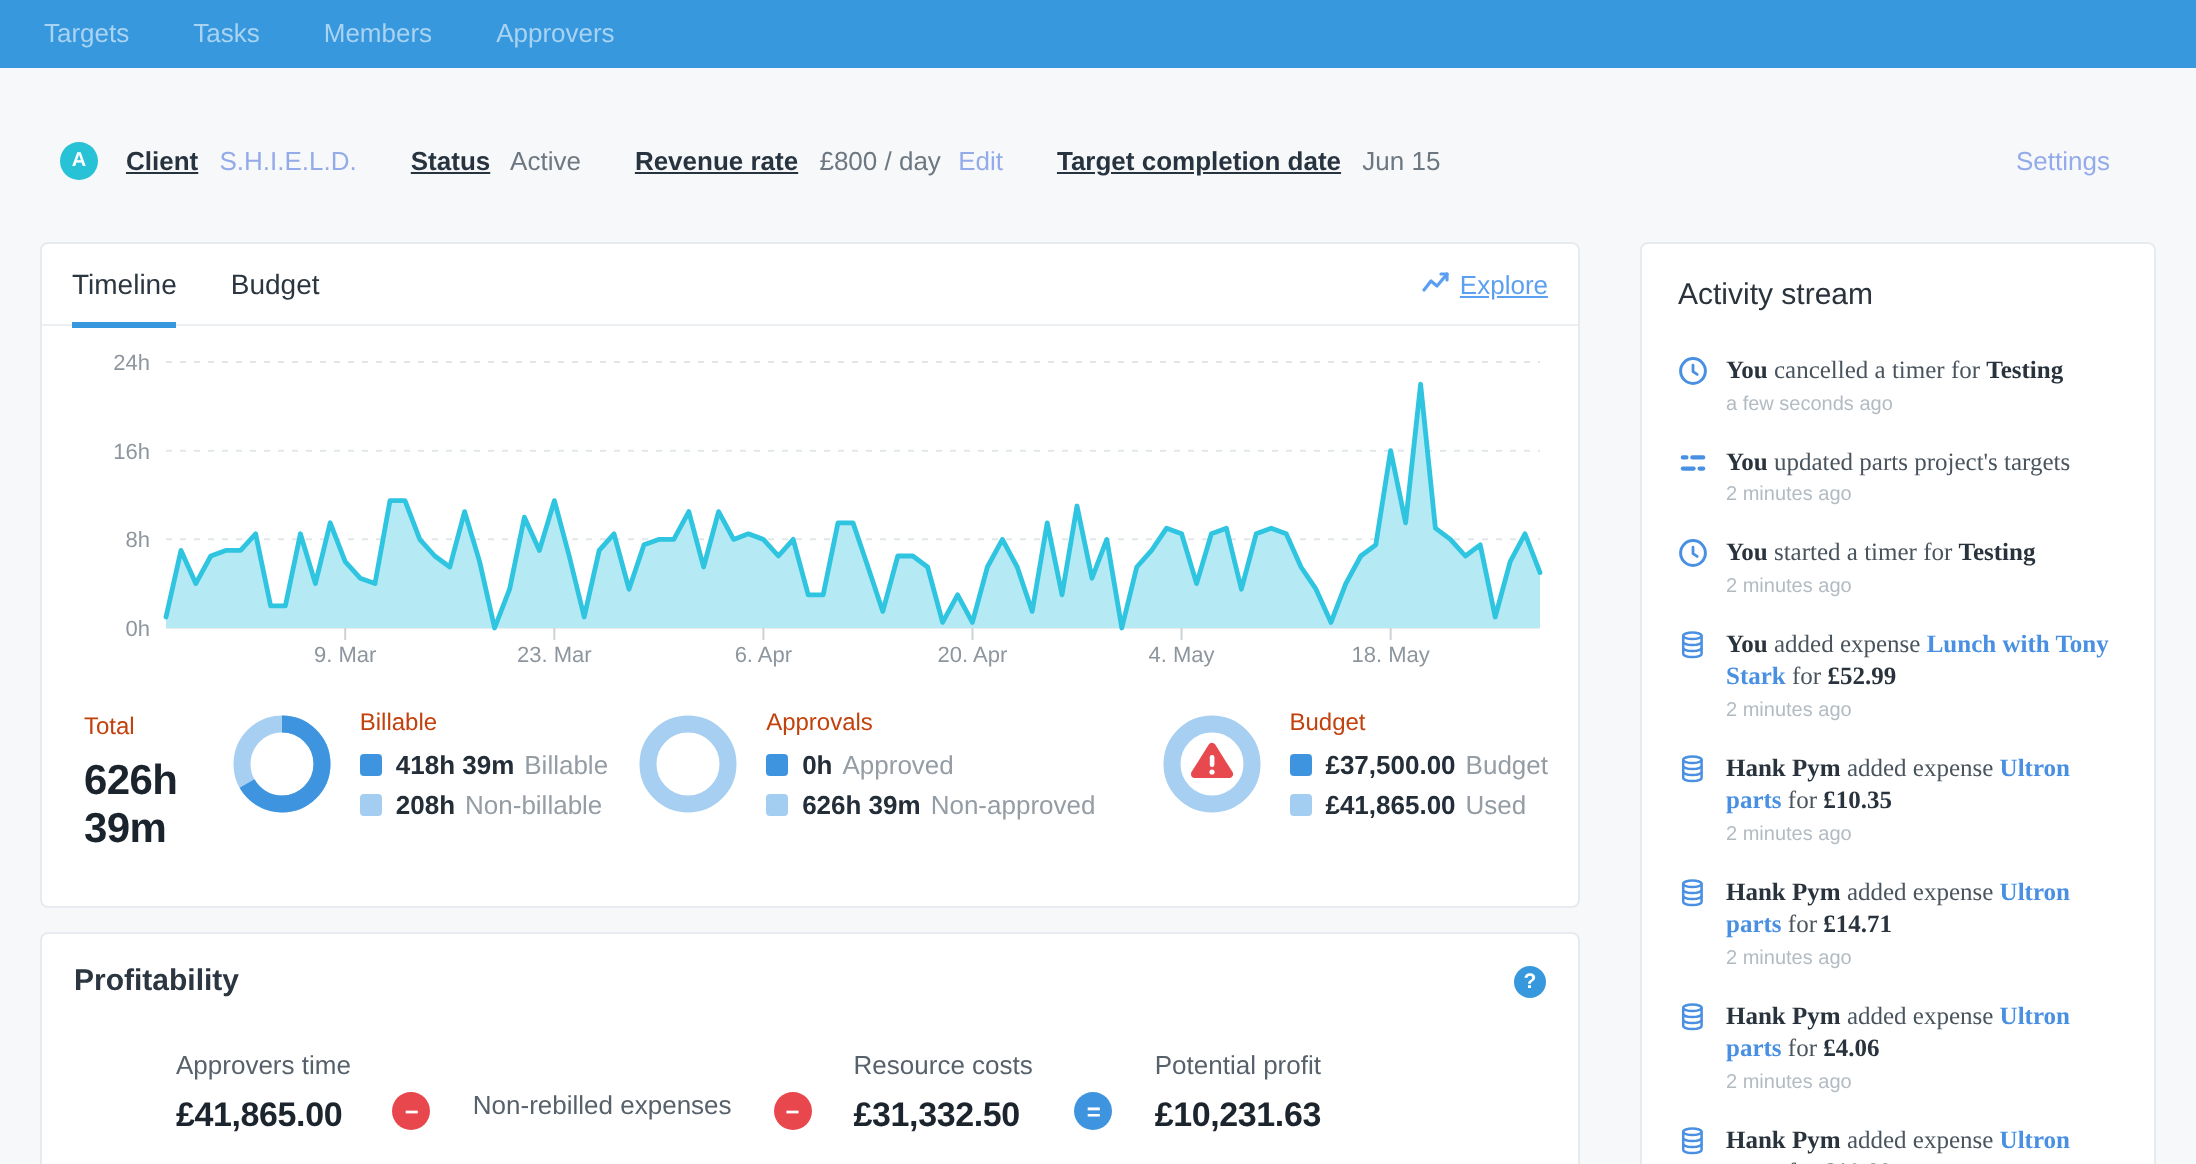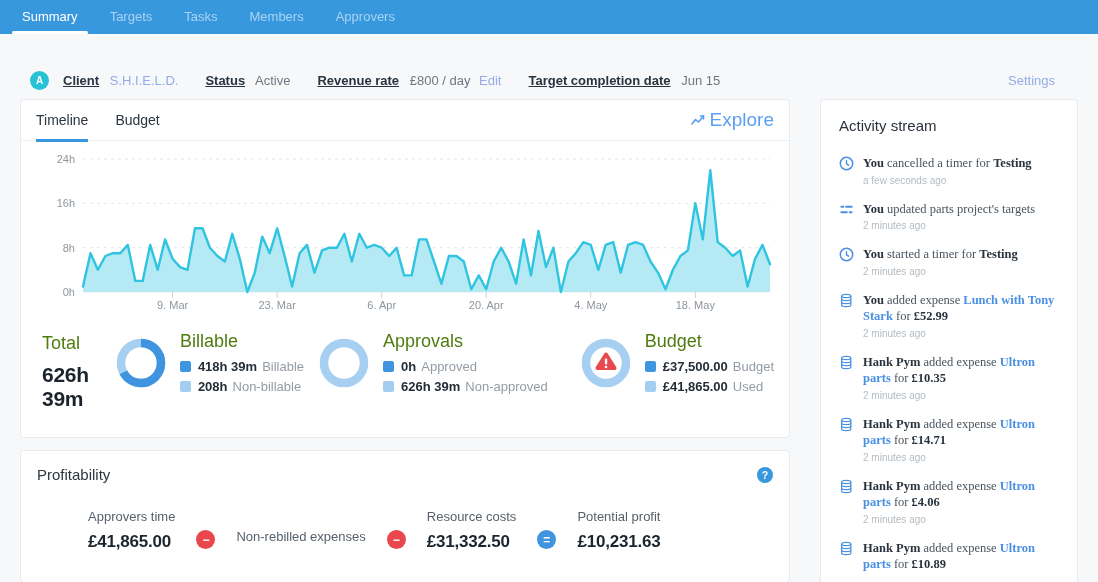--- a/index.html
+++ b/index.html
@@ -17,48 +17,48 @@
   .avatar { width:19px; height:19px; border-radius:50%; background:#27c2d6; color:#fff; font-size:10px; font-weight:bold; display:flex; align-items:center; justify-content:center; margin-right:14px; flex:none; }
   .ci { margin-right:27px; white-space:nowrap; }
   .ci .lbl { font-weight:700; color:#273440; margin-right:7px;text-decoration:underline; }
   .ci .val { color:#6d7781; }
   .plink { color:#93abe9; cursor:pointer; }
   .settings { margin-left:auto; color:#93abe9; cursor:pointer; }
 
   .content { display:flex; margin:9px 20px 0 20px; gap:30px; align-items:flex-start; }
   .main-col { width:770px; flex:none; }
   .side-col { width:258px; flex:none; }
-  .card { background:#fff; border:1px solid #e7ebef; border-radius:4px; }
+  .card { background:#fff; border:1px solid #e7ebef; border-radius:4px;margin-top:22px; }
 
   
   .tabs-row { display:flex; align-items:center; height:41px; border-bottom:1px solid #edf0f2; padding:0 15px; }
   .card-tab { font-size:14px; color:#2b3640; margin-right:27px; height:41px; line-height:41px; position:relative; cursor:pointer; }
   .card-tab.active::after { content:""; position:absolute; left:0; right:0; bottom:-1px; height:3px; background:#3798de; }
-  .explore { margin-left:auto; color:#5b9ff0; font-size:19px; display:flex; align-items:center; gap:5px; cursor:pointer; }
+  .explore { margin-left:auto; color:#5b9ff0; font-size:13px; display:flex; align-items:center; gap:5px; cursor:pointer;text-decoration:underline; }
   .chart-wrap { padding:6px 14px 0 14px; }
 
   
   .stats-row { display:flex; align-items:flex-start; padding:12px 15px 26px 21px; }
   .total-block { width:112px; margin-right:12px; padding-top:2px; }
-  .stat-h { font-size:18px; color:#4d7c0f; }
+  .stat-h { font-size:12px; color:#c2410c; }
   .total-val { font-size:21px; font-weight:700; color:#1b242d; margin-top:9px; letter-spacing:-0.3px; }
   .stat { display:flex; align-items:center; }
   .stat.s0 { margin-right:14px; } .stat.s1 { margin-right:32px; }
   .donut { width:52px; height:52px; margin-right:13px; flex:none; }
   .stat-body .stat-h { margin-bottom:7px; }
   .leg-row { display:flex; align-items:center; font-size:13px; margin-top:5px; white-space:nowrap; }
   .sw { width:11px; height:11px; border-radius:2px; margin-right:7px; flex:none; }
   .sw.dark { background:#3f94e0; } .sw.light { background:#a3cdf1; }
   .leg-val { font-weight:700; color:#242e38; margin-right:5px; }
   .leg-lbl { color:#949ca4; }
 
   
   .prof-card { margin-top:12px; }
   .prof-head { display:flex; align-items:center; padding:15px 16px 0 16px; }
-  .prof-title { font-size:15px; color:#2b3640; }
+  .prof-title { font-size:15px; color:#2b3640;font-weight:bold; }
   .help-badge { margin-left:auto; width:16px; height:16px; border-radius:50%; background:#3798de; color:#fff; font-size:10.5px; font-weight:700; display:flex; align-items:center; justify-content:center; cursor:pointer; }
   .prof-row { display:flex; align-items:flex-end; padding:26px 15px 30px 67px; }
   .prof-item .plbl { font-size:13px; color:#57616b; margin-bottom:8px; }
   .prof-item .pval { font-size:17px; font-weight:700; color:#1c252e; letter-spacing:-0.2px; }
   .op { width:19px; height:19px; border-radius:50%; color:#fff; display:flex; align-items:center; justify-content:center; font-size:12px; font-weight:700; margin:0 21px 3px 21px; flex:none; }
   .op.minus { background:#e8484d; } .op.equals { background:#3f94e0; }
 
   
   .act-card { padding:15px 14px; min-height:566px; }
   .act-head { font-size:15px; color:#2b333c; margin:2px 0 21px 4px; }
@@ -68,21 +68,20 @@
   .seg.b { font-weight:700; color:#29333d; }
   .seg.l { font-weight:700; color:#4a90e2; cursor:pointer; }
   .act-time { font-size:10px; color:#b3bbc2; margin-top:3px; }
 
   svg text { font-family:"Liberation Sans", sans-serif; }
 </style>
 </head>
 <body>
 
 <div class="topnav">
-  <div class="nav-tab active">Summary</div>
   <div class="nav-tab">Targets</div>
   <div class="nav-tab">Tasks</div>
   <div class="nav-tab">Members</div>
   <div class="nav-tab">Approvers</div>
 </div>
 
 <div class="client-row">
   <div class="avatar">A</div>
   <div class="ci">
     <span class="lbl">Client</span>

